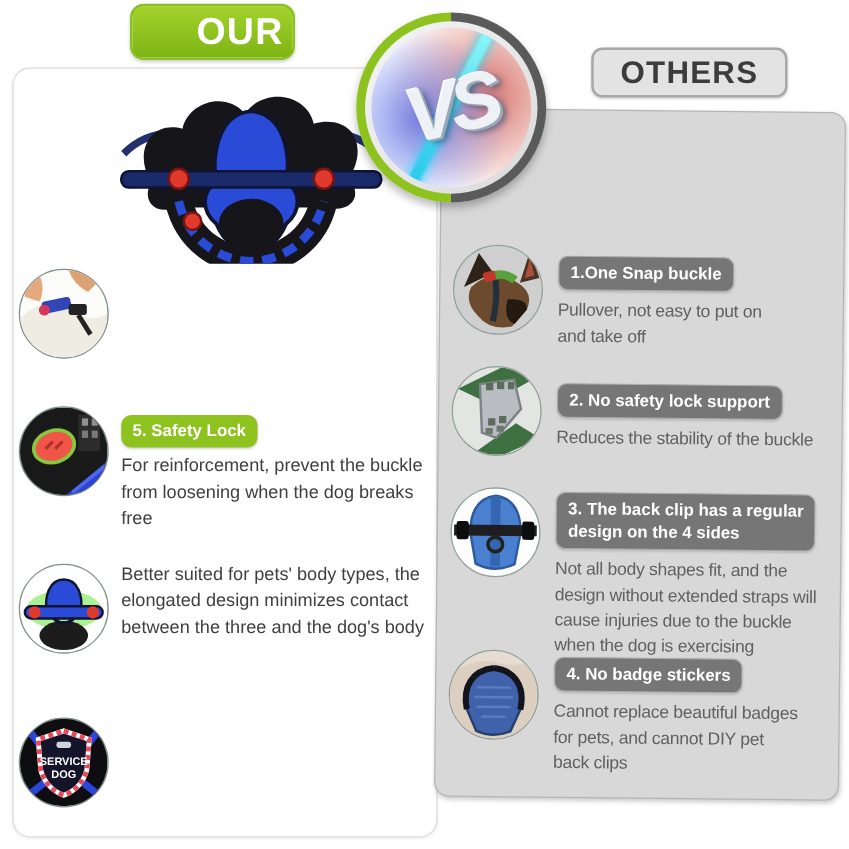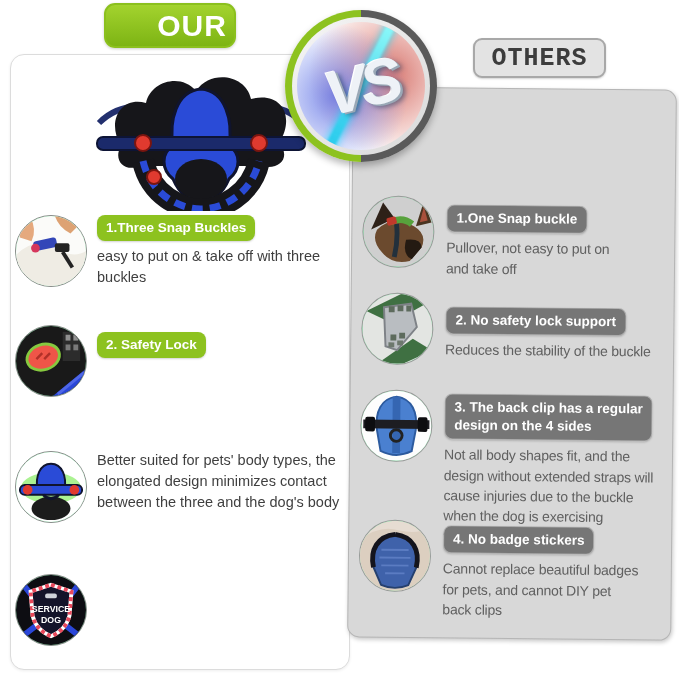--- a/index.html
+++ b/index.html
@@ -48,25 +48,25 @@
 
   
   .badge-our{
     position:absolute;left:104px;top:3px;width:132px;height:45px;
     background:linear-gradient(#a3d32e,#7db414);border:2px solid #8bc01e;border-radius:11px;
     color:#fff;font-size:30px;font-weight:bold;letter-spacing:1px;
     display:flex;align-items:center;justify-content:center;
     box-shadow:0 1px 3px rgba(0,0,0,.2);box-sizing:border-box;padding-left:44px;
   }
   .badge-others{
-    position:absolute;left:473px;top:38px;width:133px;height:40px;
+    position:absolute;left:473px;top:38px;width:157px;height:40px;
     background:#e3e3e3;border:2px solid #a8a8a8;border-radius:9px;
     color:#3c3c3c;font-size:25px;font-weight:bold;letter-spacing:1px;
     display:flex;align-items:center;justify-content:center;
-    box-shadow:0 1px 2px rgba(0,0,0,.18);box-sizing:border-box;font-family:Liberation Mono, monospace;
+    box-shadow:0 1px 2px rgba(0,0,0,.18);box-sizing:border-box;
   }
 
   
   .vs{
     position:absolute;left:285px;top:10px;width:152px;height:152px;border-radius:50%;
     background:conic-gradient(#5a5a5a 0 50%, #8dc21f 50% 100%);
     box-shadow:0 4px 7px rgba(0,0,0,.28);
   }
   .vs-rim{position:absolute;inset:7px;border-radius:50%;background:linear-gradient(135deg,#f6f6f6,#d9d9d9);}
   .vs-face{
@@ -116,44 +116,42 @@
           <rect width="72" height="72" fill="#fbfbf9"></rect>
           <path d="M0,40 Q20,20 40,34 Q60,44 72,36 L72,72 L0,72 Z" fill="#efece4"></path>
           <path d="M14,0 Q22,14 16,26 L4,22 Q2,8 8,0 Z" fill="#e5a97e"></path>
           <path d="M40,0 Q44,12 56,18 L66,8 L58,0 Z" fill="#dda273"></path>
           <rect x="18" y="24" width="24" height="10" rx="3" fill="#3346b8" transform="rotate(-12 30 29)"></rect>
           <rect x="40" y="28" width="15" height="9" rx="2" fill="#232323"></rect>
           <path d="M48,37 l10,16" stroke="#232323" stroke-width="4"></path>
           <circle cx="20" cy="33" r="4.5" fill="#d6375c"></circle>
         </svg>
       </div>
-      <div class="ftext">
-        <span class="pill green">1.Three Snap Buckles</span>
-        <p class="desc">easy to put on &amp; take off with three
-buckles</p>
-      </div>
     </div>
 
     <div class="feat" style="top:270px">
       <div class="photo">
         <svg viewBox="0 0 72 72" aria-hidden="true">
           <rect width="72" height="72" fill="#191919"></rect>
           <rect x="48" y="6" width="18" height="30" fill="#2c2c2c"></rect>
           <rect x="51" y="9" width="5" height="6" fill="#909090"></rect>
             <rect x="59" y="9" width="5" height="6" fill="#909090"></rect>
           <rect x="51" y="19" width="5" height="6" fill="#7a7a7a"></rect>
             <rect x="59" y="19" width="5" height="6" fill="#7a7a7a"></rect>
           <ellipse cx="28" cy="32" rx="17" ry="13" fill="#ef5548" stroke="#86c93f" stroke-width="3" transform="rotate(-18 28 32)"></ellipse>
           <path d="M21,34 l6,-6 M35,28 l-6,6" stroke="#b03028" stroke-width="2.5"></path>
           <path d="M38,72 L72,44 L72,72 Z" fill="#2a46d8"></path>
           <path d="M43,70 L70,48" stroke="#4f67e8" stroke-width="3"></path>
         </svg>
       </div>
       <div class="ftext" style="padding-top:7px">
-        <span class="pill green">2. Safety Lock</span>
+        <span class="pill green">5. Safety Lock</span>
+        <p class="desc">For reinforcement, prevent the buckle
+from loosening when the dog breaks
+free</p>
       </div>
     </div>
 
     <div class="feat" style="top:390px">
       <div class="photo" style="margin-top:6px">
         <svg viewBox="0 0 72 72" aria-hidden="true">
           <rect width="72" height="72" fill="#ffffff"></rect>
           <ellipse cx="36" cy="37" rx="31" ry="16" fill="#9cf07f" opacity="0.85"></ellipse>
           <ellipse cx="36" cy="58" rx="20" ry="12" fill="#1c1c1c"></ellipse>
           <path d="M36,12 C48,12 52,26 50,38 L22,38 C20,26 24,12 36,12 Z" fill="#2a4bd7" stroke="#10142e" stroke-width="2"></path>

